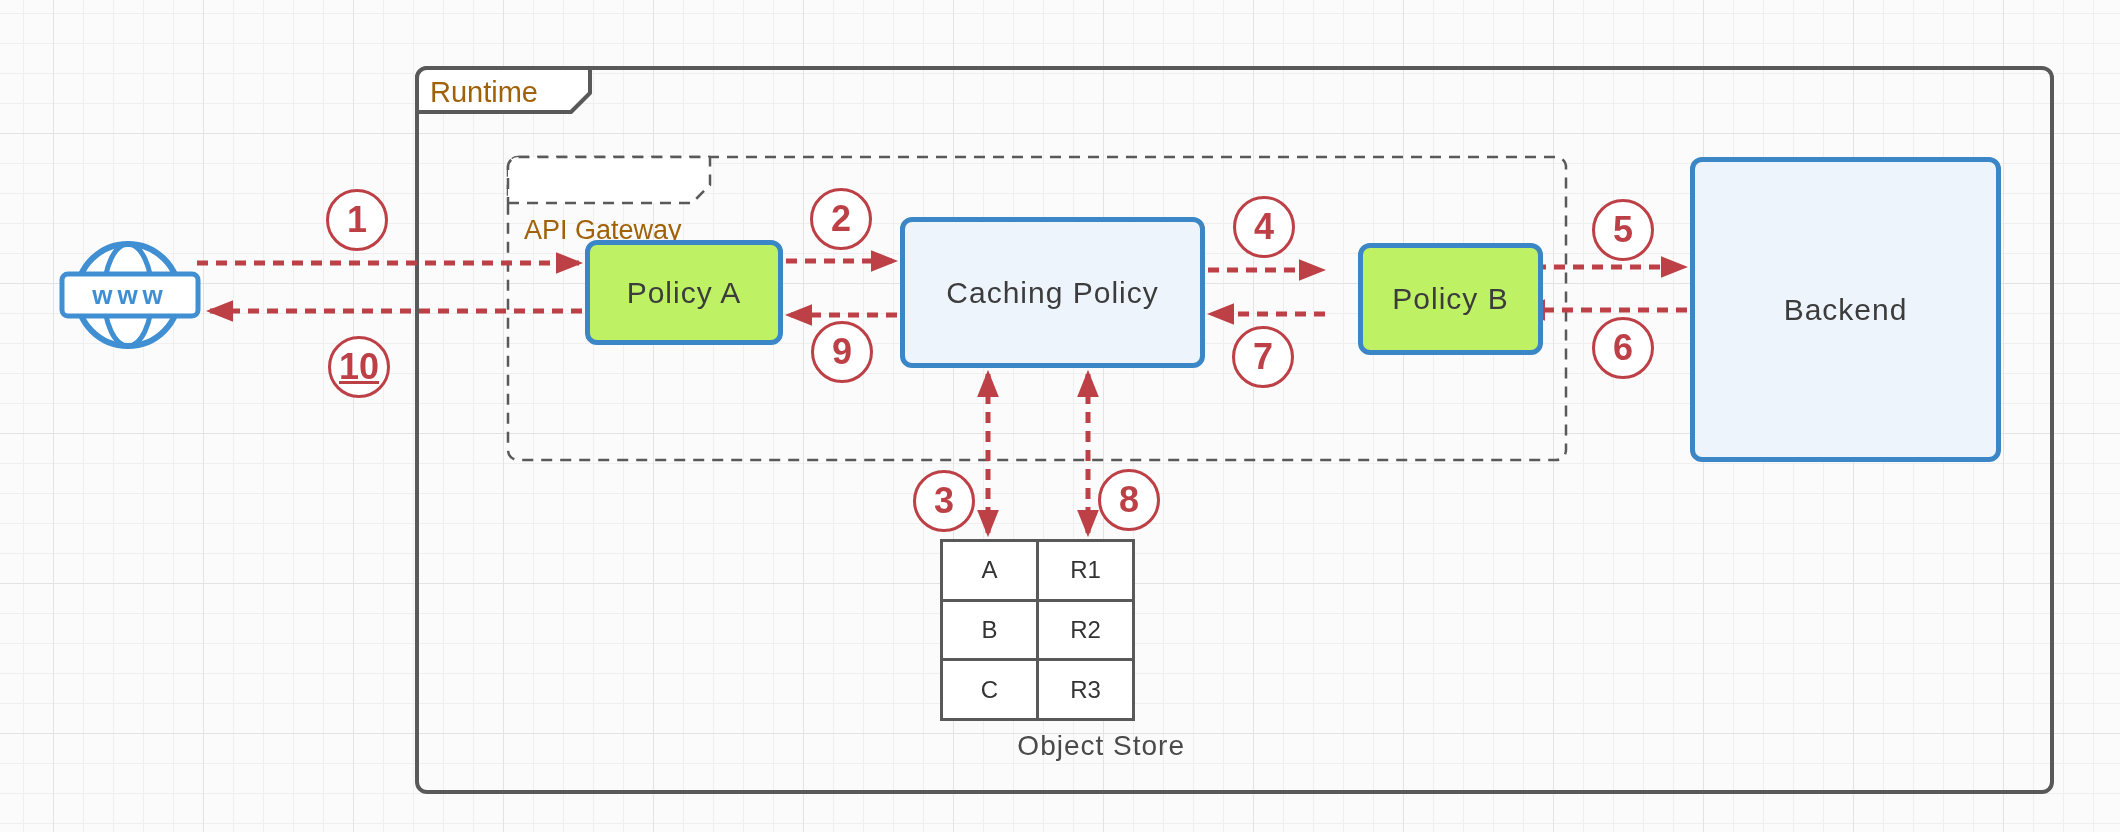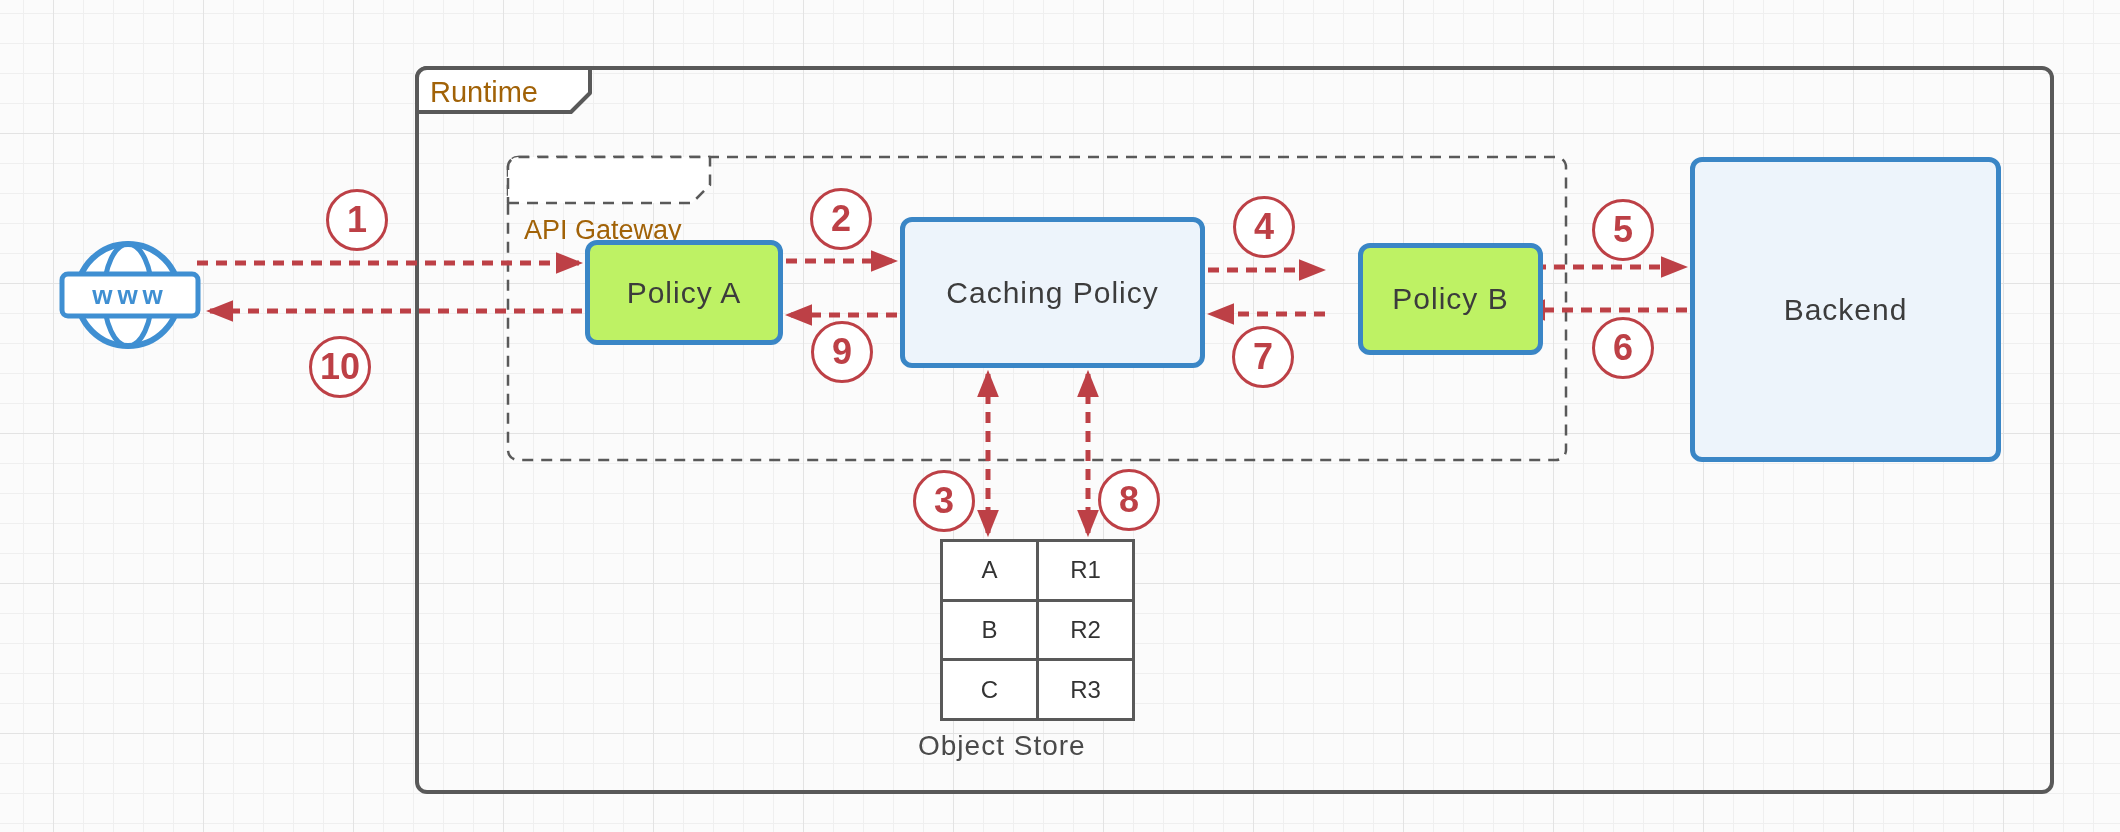--- a/index.html
+++ b/index.html
@@ -36,21 +36,21 @@
   #object-store{
     position:absolute;left:940px;top:539px;width:195px;height:182px;
     box-sizing:border-box;border:3px solid #595959;background:#595959;
     display:grid;grid-template-columns:1fr 1fr;grid-template-rows:1fr 1fr 1fr;gap:3px;
   }
   .os-cell{
     background:#ffffff;display:flex;align-items:center;justify-content:center;
     font-size:24px;color:#333333;
   }
   #object-store-caption{
-    position:absolute;left:918px;top:730px;width:295px;text-align:left;
+    position:absolute;left:890px;top:730px;width:295px;text-align:right;
     font-size:28px;color:#4a4a4a;letter-spacing:1px;
   }
   #www-label{
     position:absolute;left:62px;top:274px;width:136px;height:42px;
     display:flex;align-items:center;justify-content:center;
     color:#3f8fd2;font-weight:bold;font-size:26px;letter-spacing:5px;
   }
 </style>
 </head>
 <body>
@@ -116,13 +116,13 @@
 
 <div class="badge" style="left:326px;top:189px;">1</div>
 <div class="badge" style="left:810px;top:188px;">2</div>
 <div class="badge" style="left:913px;top:470px;">3</div>
 <div class="badge" style="left:1233px;top:196px;">4</div>
 <div class="badge" style="left:1592px;top:199px;">5</div>
 <div class="badge" style="left:1592px;top:317px;">6</div>
 <div class="badge" style="left:1232px;top:326px;">7</div>
 <div class="badge" style="left:1098px;top:469px;">8</div>
 <div class="badge" style="left:811px;top:321px;">9</div>
-<div class="badge" style="left:309px;top:336px;">10</div>
+<div class="badge" style="left:328px;top:336px;text-decoration:underline;">10</div>
 
 </body></html>

